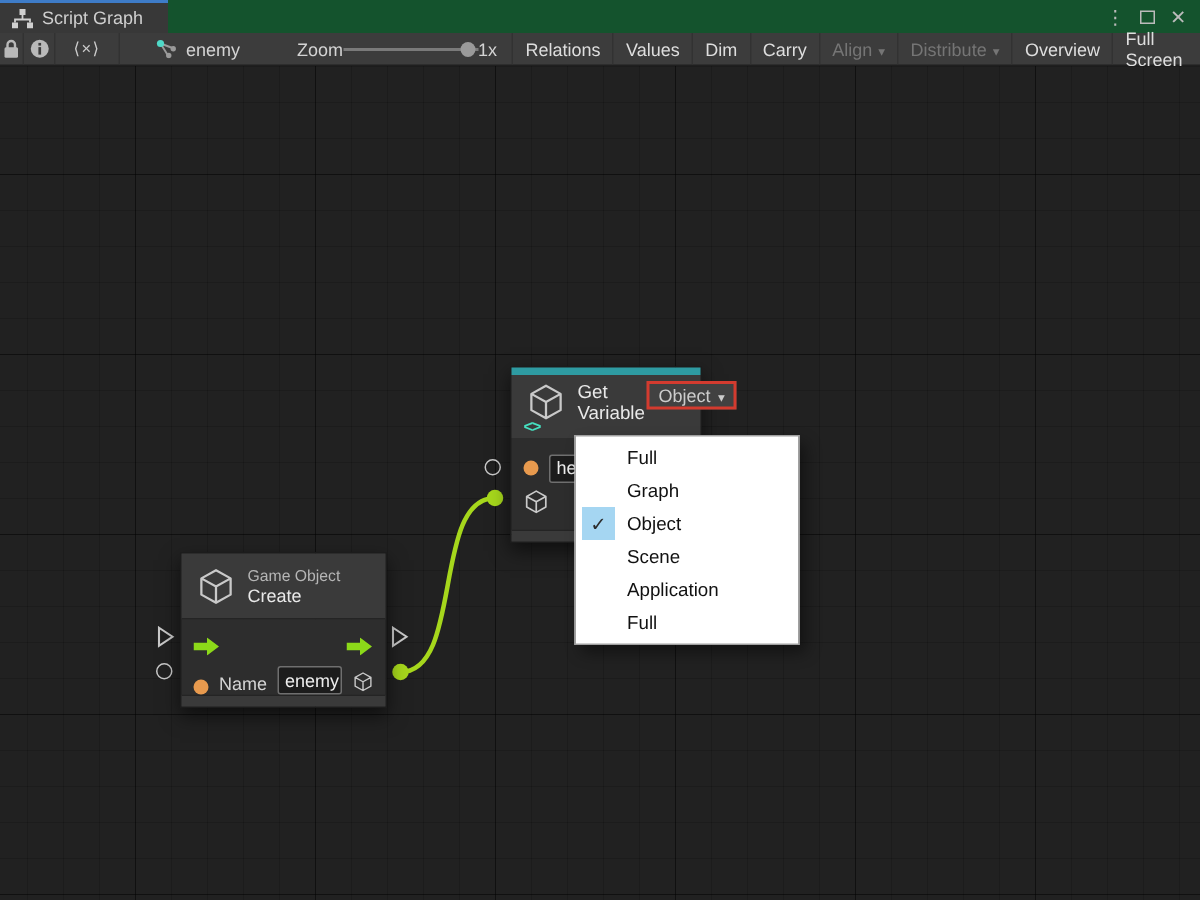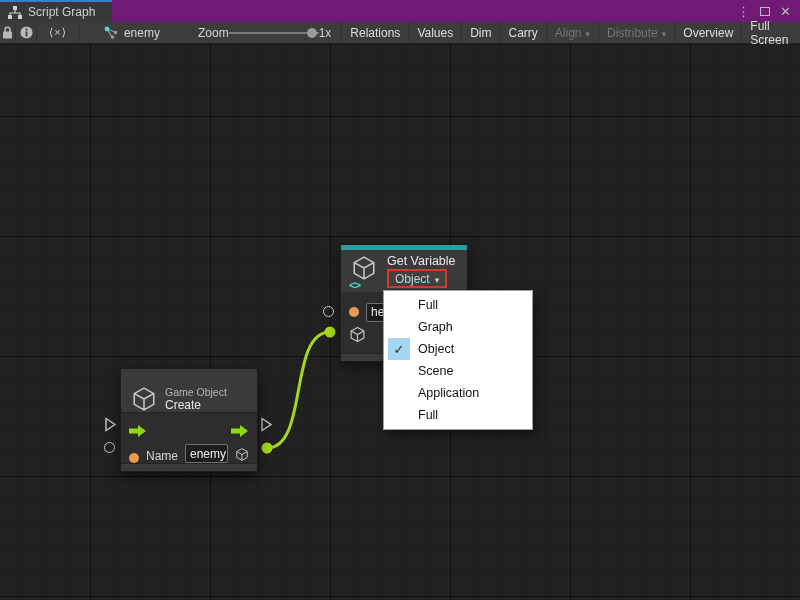--- a/index.html
+++ b/index.html
@@ -5,21 +5,21 @@
   * { margin:0; padding:0; box-sizing:border-box; }
   html,body { width:800px; height:600px; overflow:hidden; }
   body {
     font-family:"Liberation Sans", sans-serif;
     background:#242424; color:#d4d4d4; font-size:12px;
     position:relative;
   }
 
   
   .tab-bar { position:absolute; top:0; left:0; width:800px; height:22px;
-    background:#701a75; display:flex; align-items:stretch; }
+    background:#14532d; display:flex; align-items:stretch; }
   .tab { width:112px; background:#383838; border-top:2px solid #3E7CC8;
     display:flex; align-items:center; gap:6px; padding-left:8px; color:#cfcfcf; }
   .win-controls { margin-left:auto; display:flex; align-items:center; gap:4px; padding-right:6px; color:#bbbbbb; }
   .win-btn { width:17px; height:18px; display:flex; align-items:center; justify-content:center; font-size:13px; }
   .maximize-box { width:10px; height:9px; border:1.5px solid #bbbbbb; }
 
   
   .toolbar { position:absolute; top:22px; left:0; width:800px; height:22px;
     background:#3C3C3C; border-bottom:1px solid #1f1f1f;
     display:flex; align-items:stretch; color:#d4d4d4; }
@@ -47,42 +47,42 @@
       linear-gradient(rgba(0,0,0,.16) 1px, transparent 1px),
       linear-gradient(90deg, rgba(0,0,0,.16) 1px, transparent 1px);
     background-size:120px 120px, 120px 120px, 24px 24px, 24px 24px;
     background-position:90px 72px, 90px 72px, 18px 0px, 18px 0px;
   }
 
   svg.wires { position:absolute; top:0; left:0; pointer-events:none; }
 
   
   .node { position:absolute; box-shadow:0 5px 12px rgba(0,0,0,.55); border:1px solid #1c1c1c; }
-  .node-header { background:#3A3A3A; display:flex; align-items:flex-end; gap:8px; padding:0 10px; }
+  .node-header { background:#3A3A3A; display:flex; align-items:center; gap:8px; padding:0 10px; }
   .node-body   { background:#2D2D2D; }
   .node-footer { background:#3A3A3A; height:8px; border-top:1px solid #242424; }
 
   .create-node { left:120px; top:324px; width:138px; }
   .create-node .node-header { height:44px; border-bottom:1px solid #242424; }
   .hdr-text .cat   { font-size:10.5px; color:#b5b5b5; }
   .hdr-text .title { font-size:12px; color:#e9e9e9; }
   .row { display:flex; align-items:flex-end; padding:0 8px; gap:7px; }
   .row.flow { height:24px; justify-content:space-between; }
   .row.value { height:26px; }
   .port-dot { width:10px; height:10px; border-radius:50%; background:#E89A4E; flex:0 0 auto; }
   .field { background:#1C1C1C; border:1px solid #6f6f6f; border-radius:2px;
     color:#ededed; padding:1px 4px; height:19px; display:flex; align-items:center; overflow:hidden; }
   .name-field { width:50px; }
 
   .gv-node { left:340px; top:200px; width:128px; }
   .gv-strip { height:5px; background:#2E9BA2; }
   .gv-node .node-header { height:42px; align-items:flex-start; padding-top:4px; }
   .gv-icon-wrap { position:relative; width:28px; }
   .gv-brackets { position:absolute; left:-2px; bottom:-6px; color:#45E0C0; font-weight:bold; font-size:11px; letter-spacing:-1px; }
-  .gv-col { display:flex; flex-direction:column; gap:1px; }
+  .gv-col { display:flex; flex-direction:row; gap:1px; }
   .gv-title { font-size:12.5px; color:#e9e9e9; }
   .kind-dropdown { display:inline-flex; align-items:center; gap:5px; align-self:flex-start;
     background:#414141; border:2px solid #D33B2F; padding:0 6px; height:19px; color:#cccccc; }
   .gv-body { height:61px; }
   .gv-row1 { display:flex; align-items:center; gap:7px; padding:10px 8px 0 8px; height:30px; }
   .gv-row2 { display:flex; align-items:center; padding:2px 8px; height:24px; }
   .gv-field { width:44px; }
 
   
   .ext-circle { position:absolute; width:11px; height:11px; border:1.5px solid #c9c9c9;

